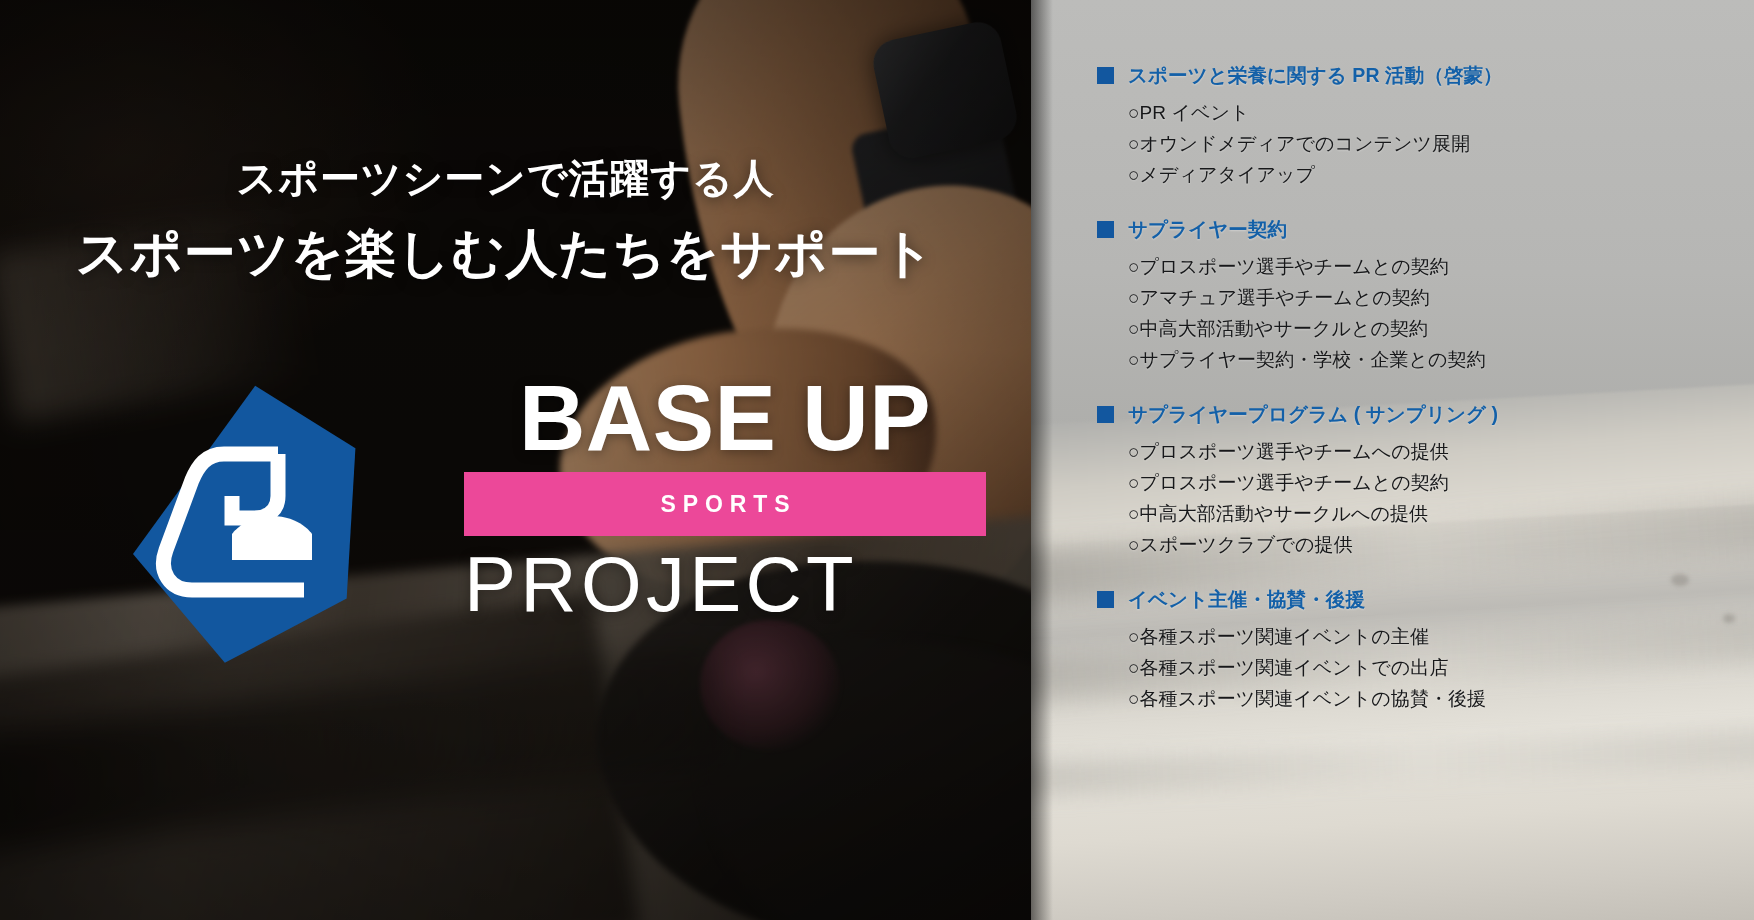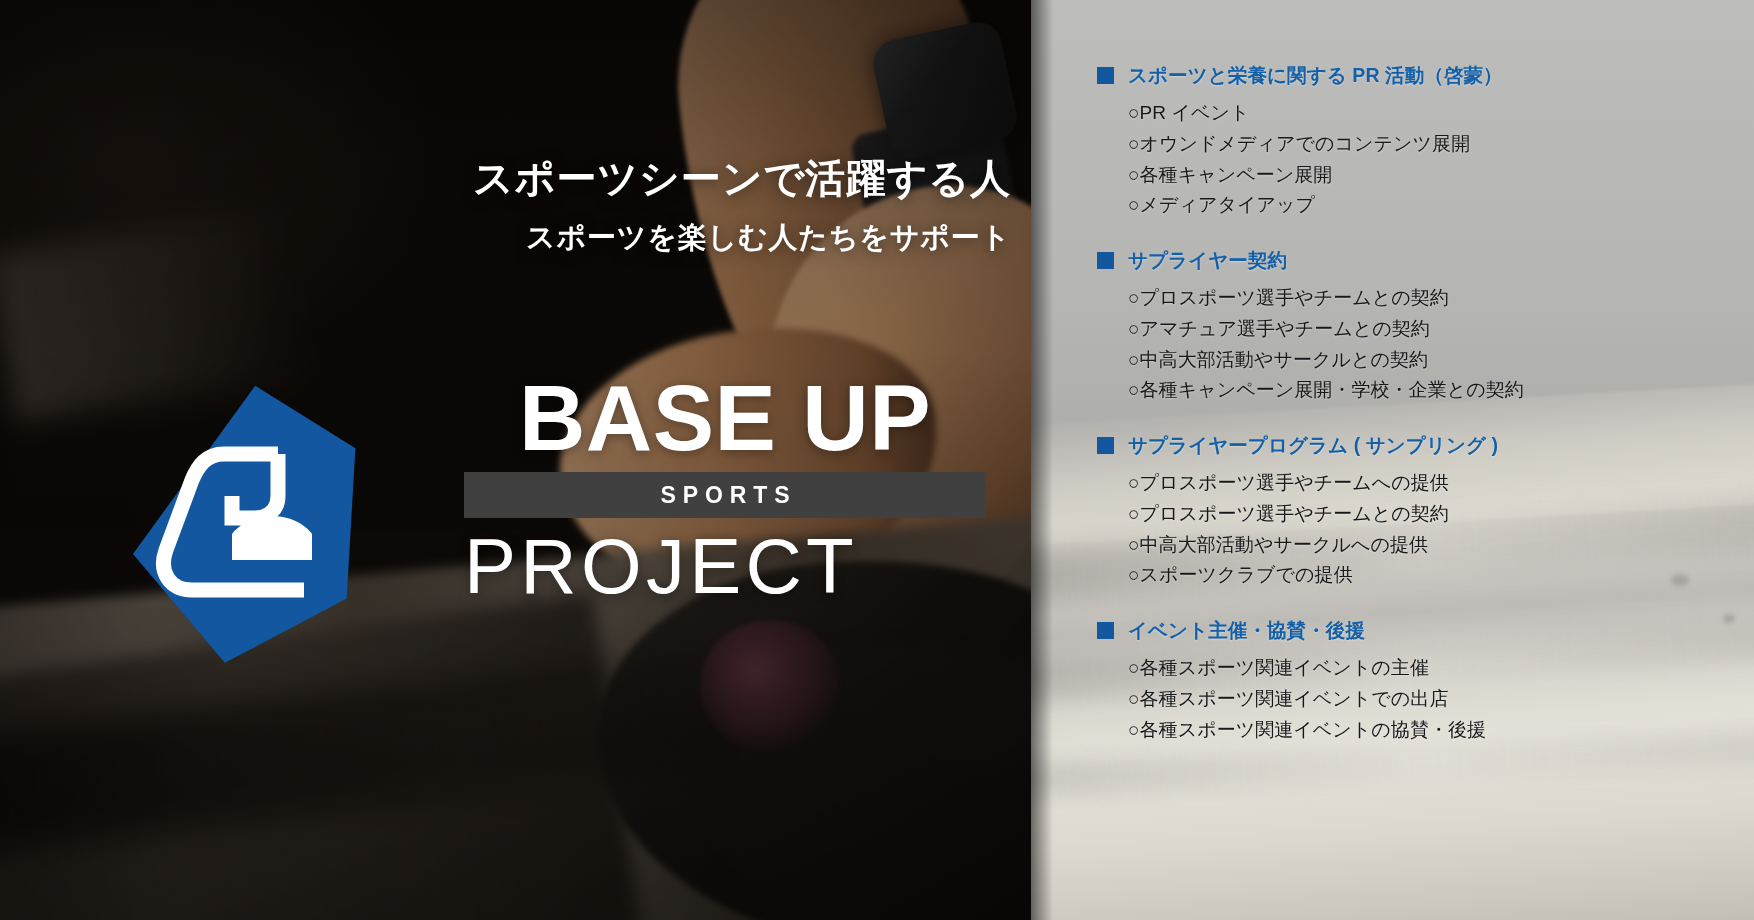--- a/index.html
+++ b/index.html
@@ -100,42 +100,42 @@
   .ph-vignette{
     position:absolute;inset:0;
     background:
       radial-gradient(ellipse 900px 700px at 52% 46%,rgba(0,0,0,0) 38%,rgba(0,0,0,.45) 100%),
       linear-gradient(180deg,rgba(0,0,0,.30) 0%,rgba(0,0,0,.08) 38%,rgba(0,0,0,.30) 100%);
   }
   .ph-darken{position:absolute;inset:0;background:rgba(12,9,7,.30);}
 
   
   .headline{
-    position:absolute;left:0;right:0;top:150px;text-align:right;
+    position:absolute;left:0;right:0;top:150px;text-align:center;
     color:#fff;font-weight:700;letter-spacing:.02em;line-height:1.42;
     text-shadow:0 2px 14px rgba(0,0,0,.55);
     font-size:40px;
     padding-right:20px;
   }
   .headline .l1{display:block;font-size:40px;}
-  .headline .l2{display:block;font-size:29px;margin-top:10px;}
+  .headline .l2{display:block;font-size:52px;margin-top:10px;}
 
   
   .lockup{position:absolute;left:128px;top:372px;width:850px;height:300px;}
   .mark{position:absolute;left:0;top:12px;width:238px;height:280px;}
   .mark svg{display:block;width:238px;height:280px;}
 
   .wordmark{position:absolute;left:336px;top:0;width:522px;}
   .wm-base{
     font-size:92px;font-weight:700;color:#fff;letter-spacing:.005em;
     line-height:1.0;white-space:nowrap;text-align:center;
     text-shadow:0 2px 12px rgba(0,0,0,.35);
   }
   .wm-bar{
-    margin-top:8px;height:46px;background:#404040;display:flex;align-items:center;justify-content:center;
+    margin-top:8px;height:64px;background:#ec4899;display:flex;align-items:center;justify-content:center;
   }
   .wm-bar span{
     color:#fff;font-size:23px;font-weight:700;letter-spacing:.30em;text-indent:.30em;
   }
   .wm-project{
     margin-top:8px;font-size:78px;font-weight:300;color:#fff;letter-spacing:.055em;
     line-height:1.05;white-space:nowrap;text-align:left;
     text-shadow:0 2px 12px rgba(0,0,0,.35);
   }
 
@@ -267,35 +267,34 @@
     <div class="sections">
 
       <div class="section">
         <div class="sec-head">
           <span class="sq"></span>
           <span class="sec-title">スポーツと栄養に関する PR 活動（啓蒙）</span>
         </div>
         <ul class="items">
           <li><span class="bullet">○</span><span>PR イベント</span></li>
           <li><span class="bullet">○</span><span>オウンドメディアでのコンテンツ展開</span></li>
-          <li><span class="bullet">○</span><span>各種キャンペーン展開</span></li>
           <li><span class="bullet">○</span><span>メディアタイアップ</span></li>
         </ul>
       </div>
 
       <div class="section">
         <div class="sec-head">
           <span class="sq"></span>
           <span class="sec-title">サプライヤー契約</span>
         </div>
         <ul class="items">
           <li><span class="bullet">○</span><span>プロスポーツ選手やチームとの契約</span></li>
           <li><span class="bullet">○</span><span>アマチュア選手やチームとの契約</span></li>
           <li><span class="bullet">○</span><span>中高大部活動やサークルとの契約</span></li>
-          <li><span class="bullet">○</span><span>各種キャンペーン展開・学校・企業との契約</span></li>
+          <li><span class="bullet">○</span><span>サプライヤー契約・学校・企業との契約</span></li>
         </ul>
       </div>
 
       <div class="section">
         <div class="sec-head">
           <span class="sq"></span>
           <span class="sec-title">サプライヤープログラム ( サンプリング )</span>
         </div>
         <ul class="items">
           <li><span class="bullet">○</span><span>プロスポーツ選手やチームへの提供</span></li>

